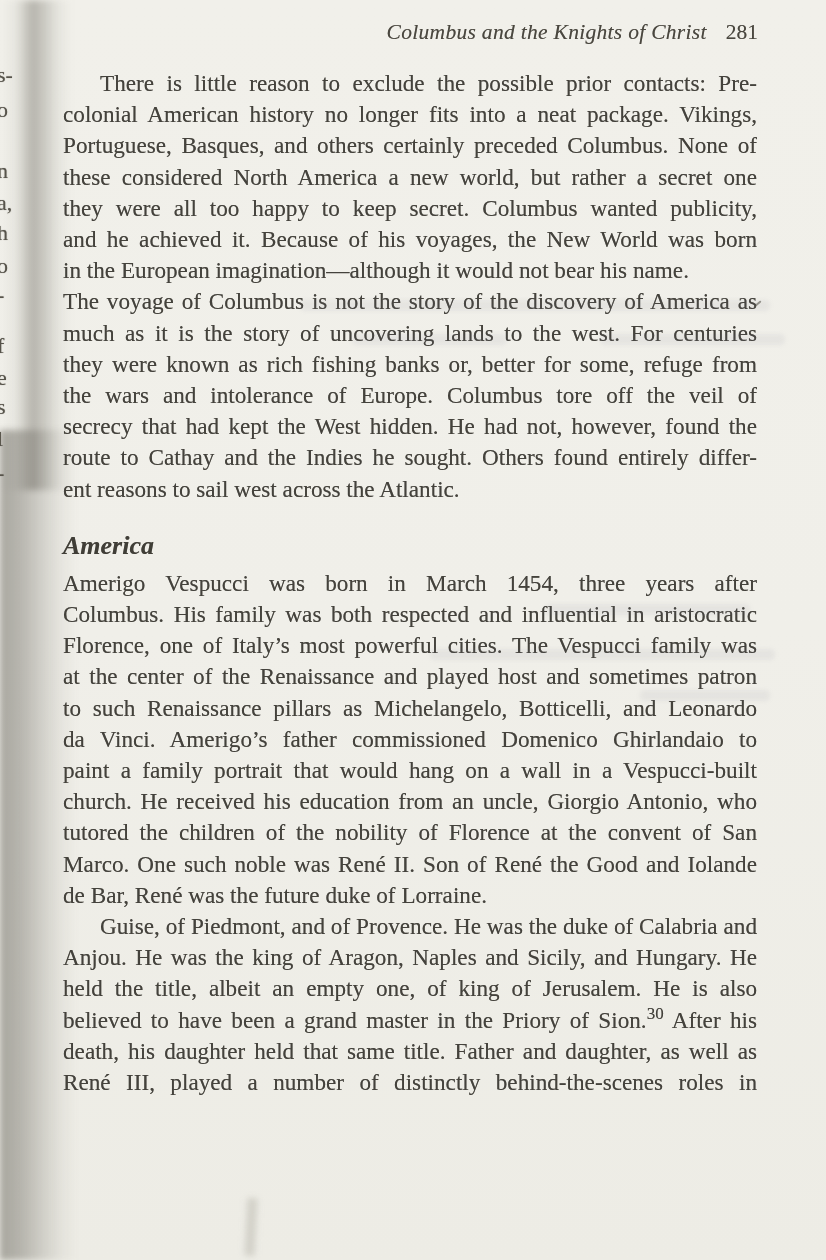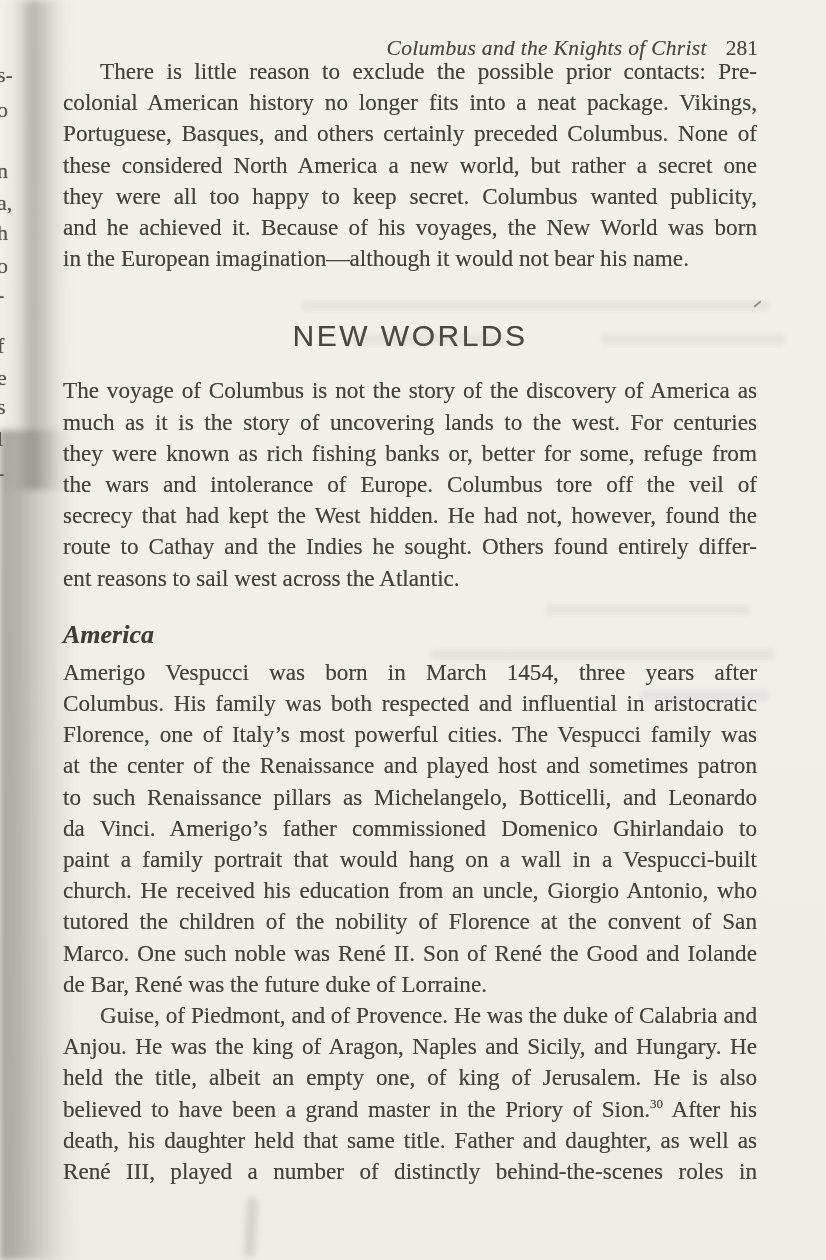--- a/index.html
+++ b/index.html
@@ -5,48 +5,48 @@
   html,body { margin:0; padding:0; }
   body {
     width:826px; height:1260px; position:relative; overflow:hidden;
     background: linear-gradient(180deg,#f1f0ea 0%, #f0efe9 50%, #edece5 100%);
     font-family: "Liberation Serif", serif;
   }
   .page { position:absolute; inset:0; }
 
   
   #running-head {
-    position:absolute; top:36px; right:68px;
+    position:absolute; top:20px; right:68px;
     display:flex; gap:19px; align-items:baseline;
     color:#4a473f; font-size:21.5px;
     text-shadow:0 0 0.6px rgba(74,71,63,0.5);
   }
   #running-head .rh-title { font-style:italic; letter-spacing:0.3px; }
 
   
   #content {
-    position:absolute; left:63px; top:56px; width:694px;
+    position:absolute; left:63px; top:68px; width:694px;
     color:#44423c; font-size:23.2px; line-height:31.2px;
     text-shadow:0 0 0.6px rgba(68,66,60,0.55);
   }
   .para { margin:0; }
   .line { text-align:justify; text-align-last:justify; }
   .line.lastline { text-align-last:left; }
   .para.indent .line:first-child { text-indent:37px; }
   .h1 {
     text-align:center; font-family:"Liberation Sans", sans-serif;
     font-weight:400; font-size:30px; letter-spacing:2.5px;
     color:#4b4842; margin:44px 0 21px; line-height:36px;
     text-shadow:0 0 0.5px rgba(75,72,66,0.5);
   }
   .h2 {
     font-style:italic; font-weight:bold; font-size:26px;
     margin:26px 0 7px; line-height:30px; color:#403e37;
   }
-  sup { font-size:13px; line-height:0; vertical-align:super; }
+  sup { font-size:17px; line-height:0; vertical-align:super; }
 
   
   .shadow-top {
     position:absolute; left:0; top:0; width:72px; height:490px;
     background:linear-gradient(to right,
       rgba(86,83,73,0) 0px, rgba(86,83,73,0.06) 16px,
       rgba(86,83,73,0.38) 33px, rgba(86,83,73,0.22) 46px,
       rgba(86,83,73,0.07) 58px, rgba(86,83,73,0) 72px);
     filter:blur(3px);
   }
@@ -95,21 +95,20 @@
   <div id="content">
       <div class="para indent">
         <div class="line">There is little reason to exclude the possible prior contacts: Pre-</div>
         <div class="line">colonial American history no longer fits into a neat package. Vikings,</div>
         <div class="line">Portuguese, Basques, and others certainly preceded Columbus. None of</div>
         <div class="line">these considered North America a new world, but rather a secret one</div>
         <div class="line">they were all too happy to keep secret. Columbus wanted publicity,</div>
         <div class="line">and he achieved it. Because of his voyages, the New World was born</div>
         <div class="line lastline">in the European imagination—although it would not bear his name.</div>
       </div>
-      <div class="h1">NEW WORLDS</div>
       <div class="para">
         <div class="line">The voyage of Columbus is not the story of the discovery of America as</div>
         <div class="line">much as it is the story of uncovering lands to the west. For centuries</div>
         <div class="line">they were known as rich fishing banks or, better for some, refuge from</div>
         <div class="line">the wars and intolerance of Europe. Columbus tore off the veil of</div>
         <div class="line">secrecy that had kept the West hidden. He had not, however, found the</div>
         <div class="line">route to Cathay and the Indies he sought. Others found entirely differ-</div>
         <div class="line lastline">ent reasons to sail west across the Atlantic.</div>
       </div>
       <div class="h2">America</div>

